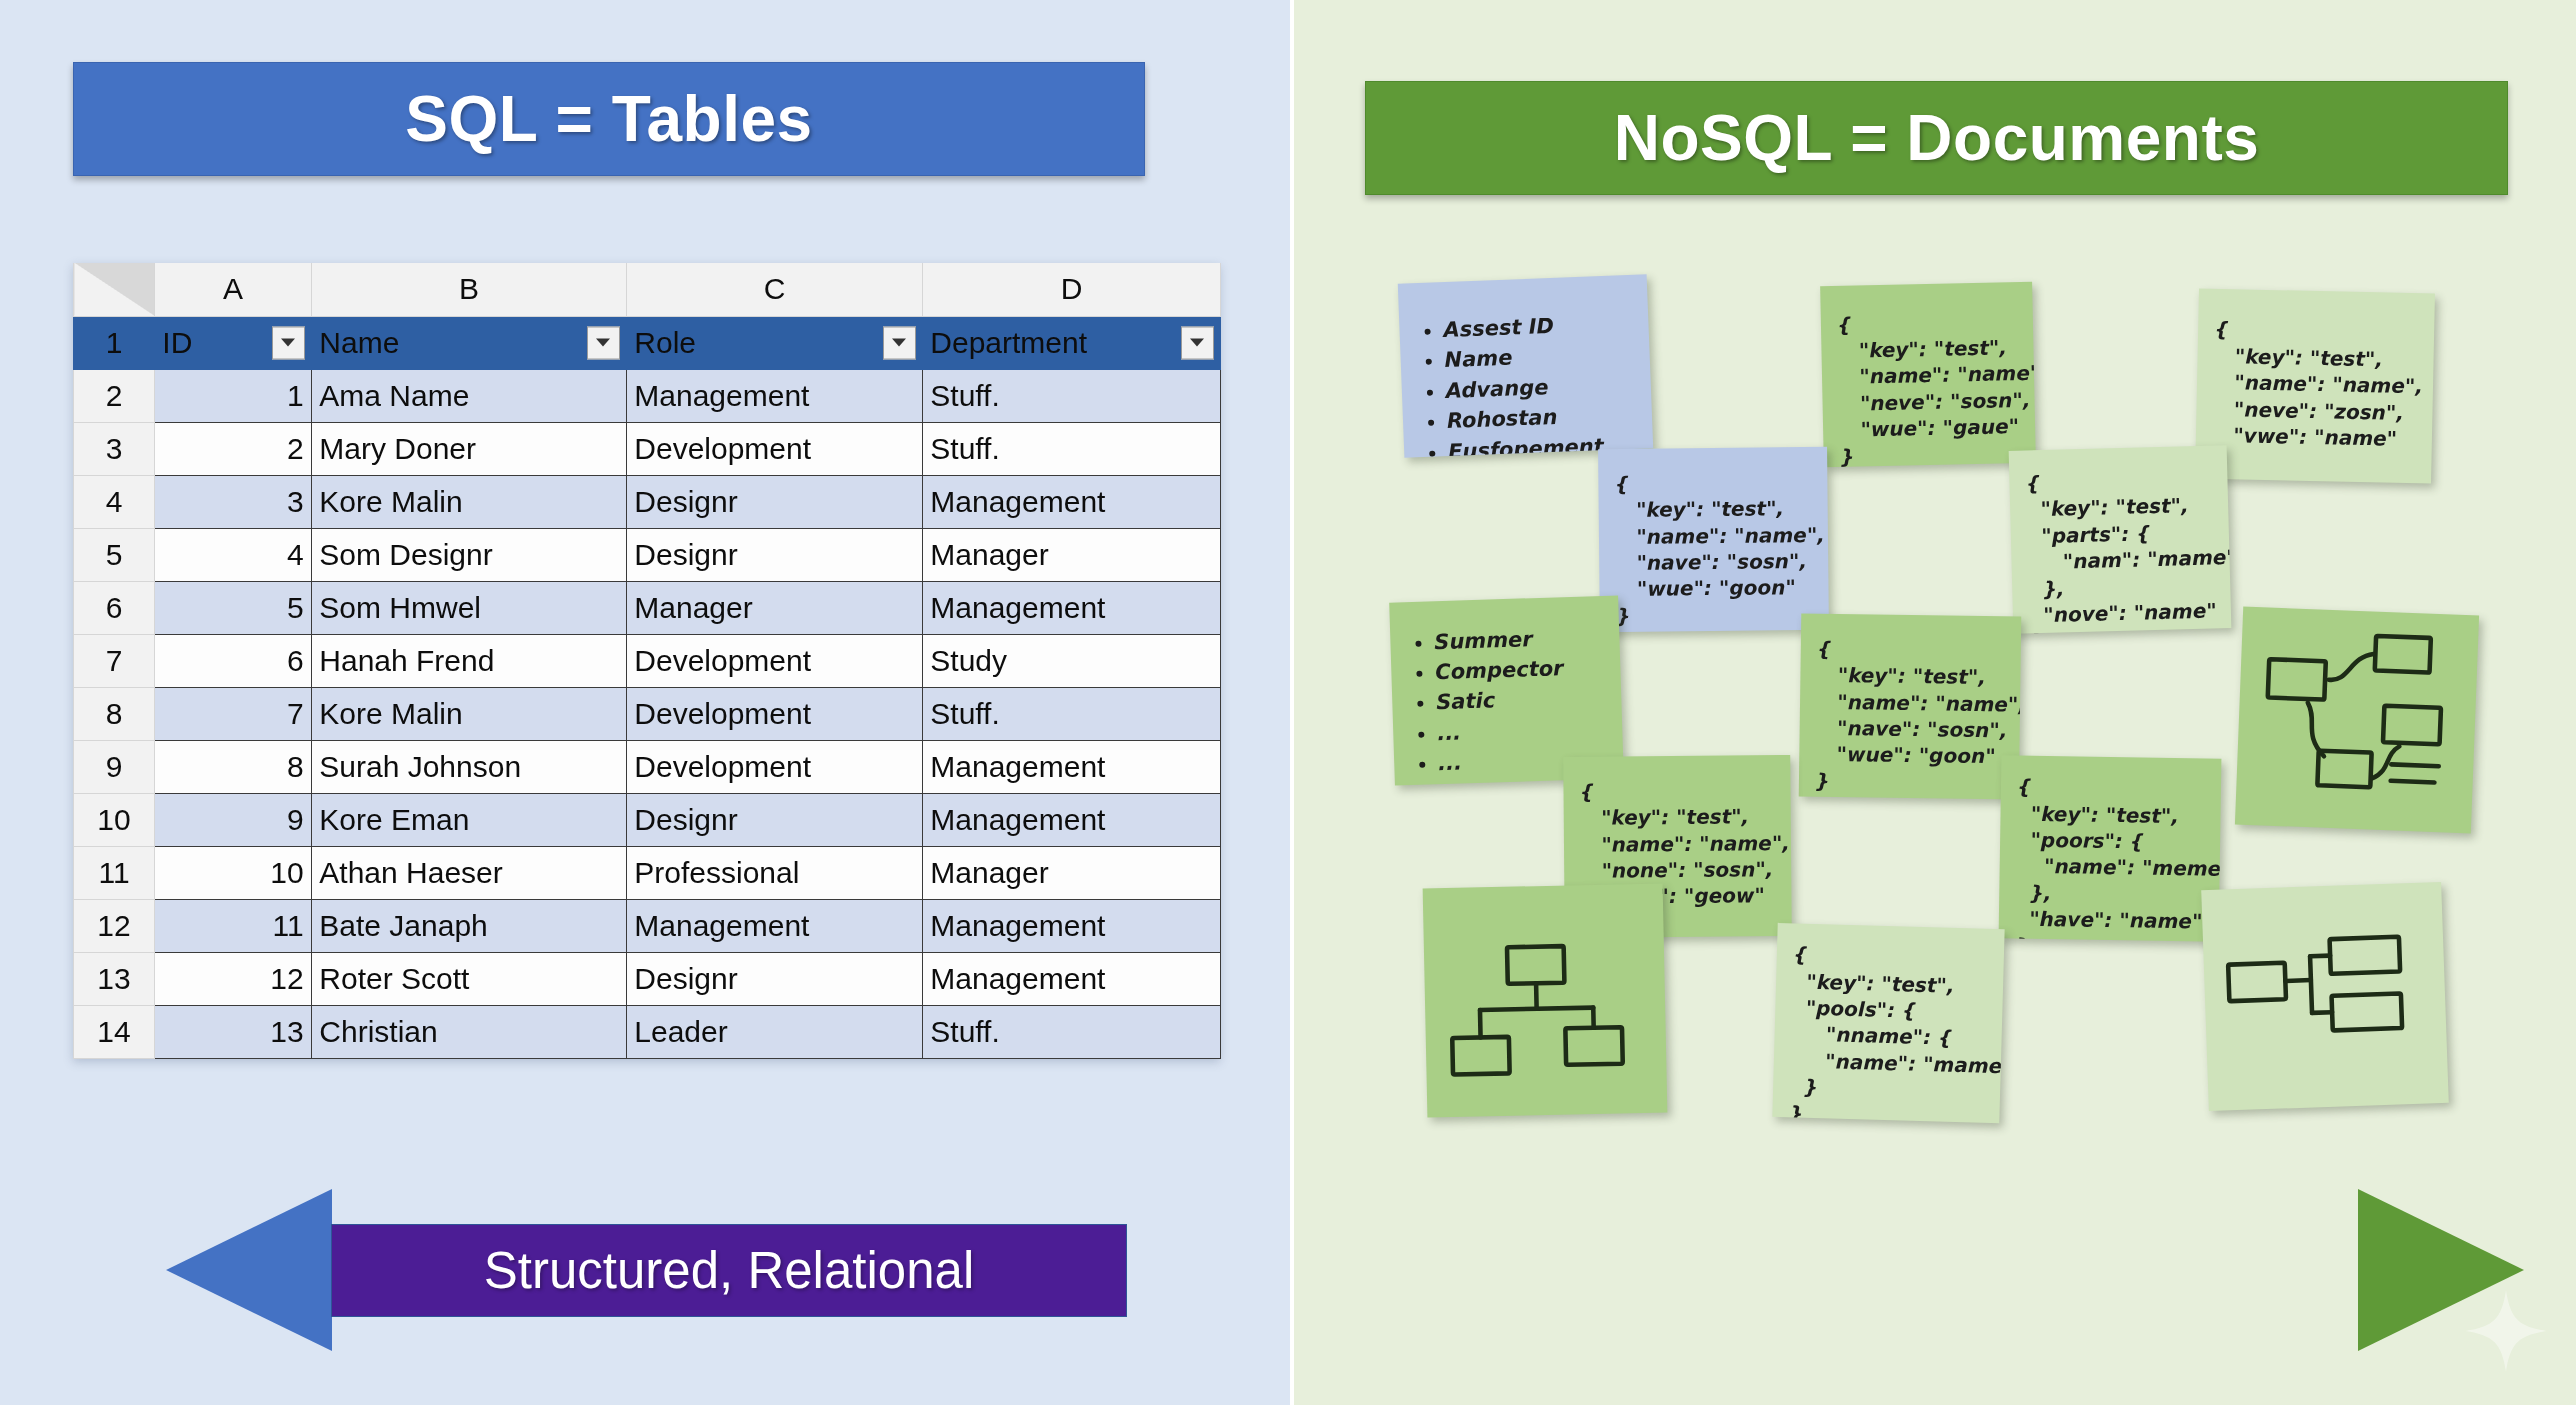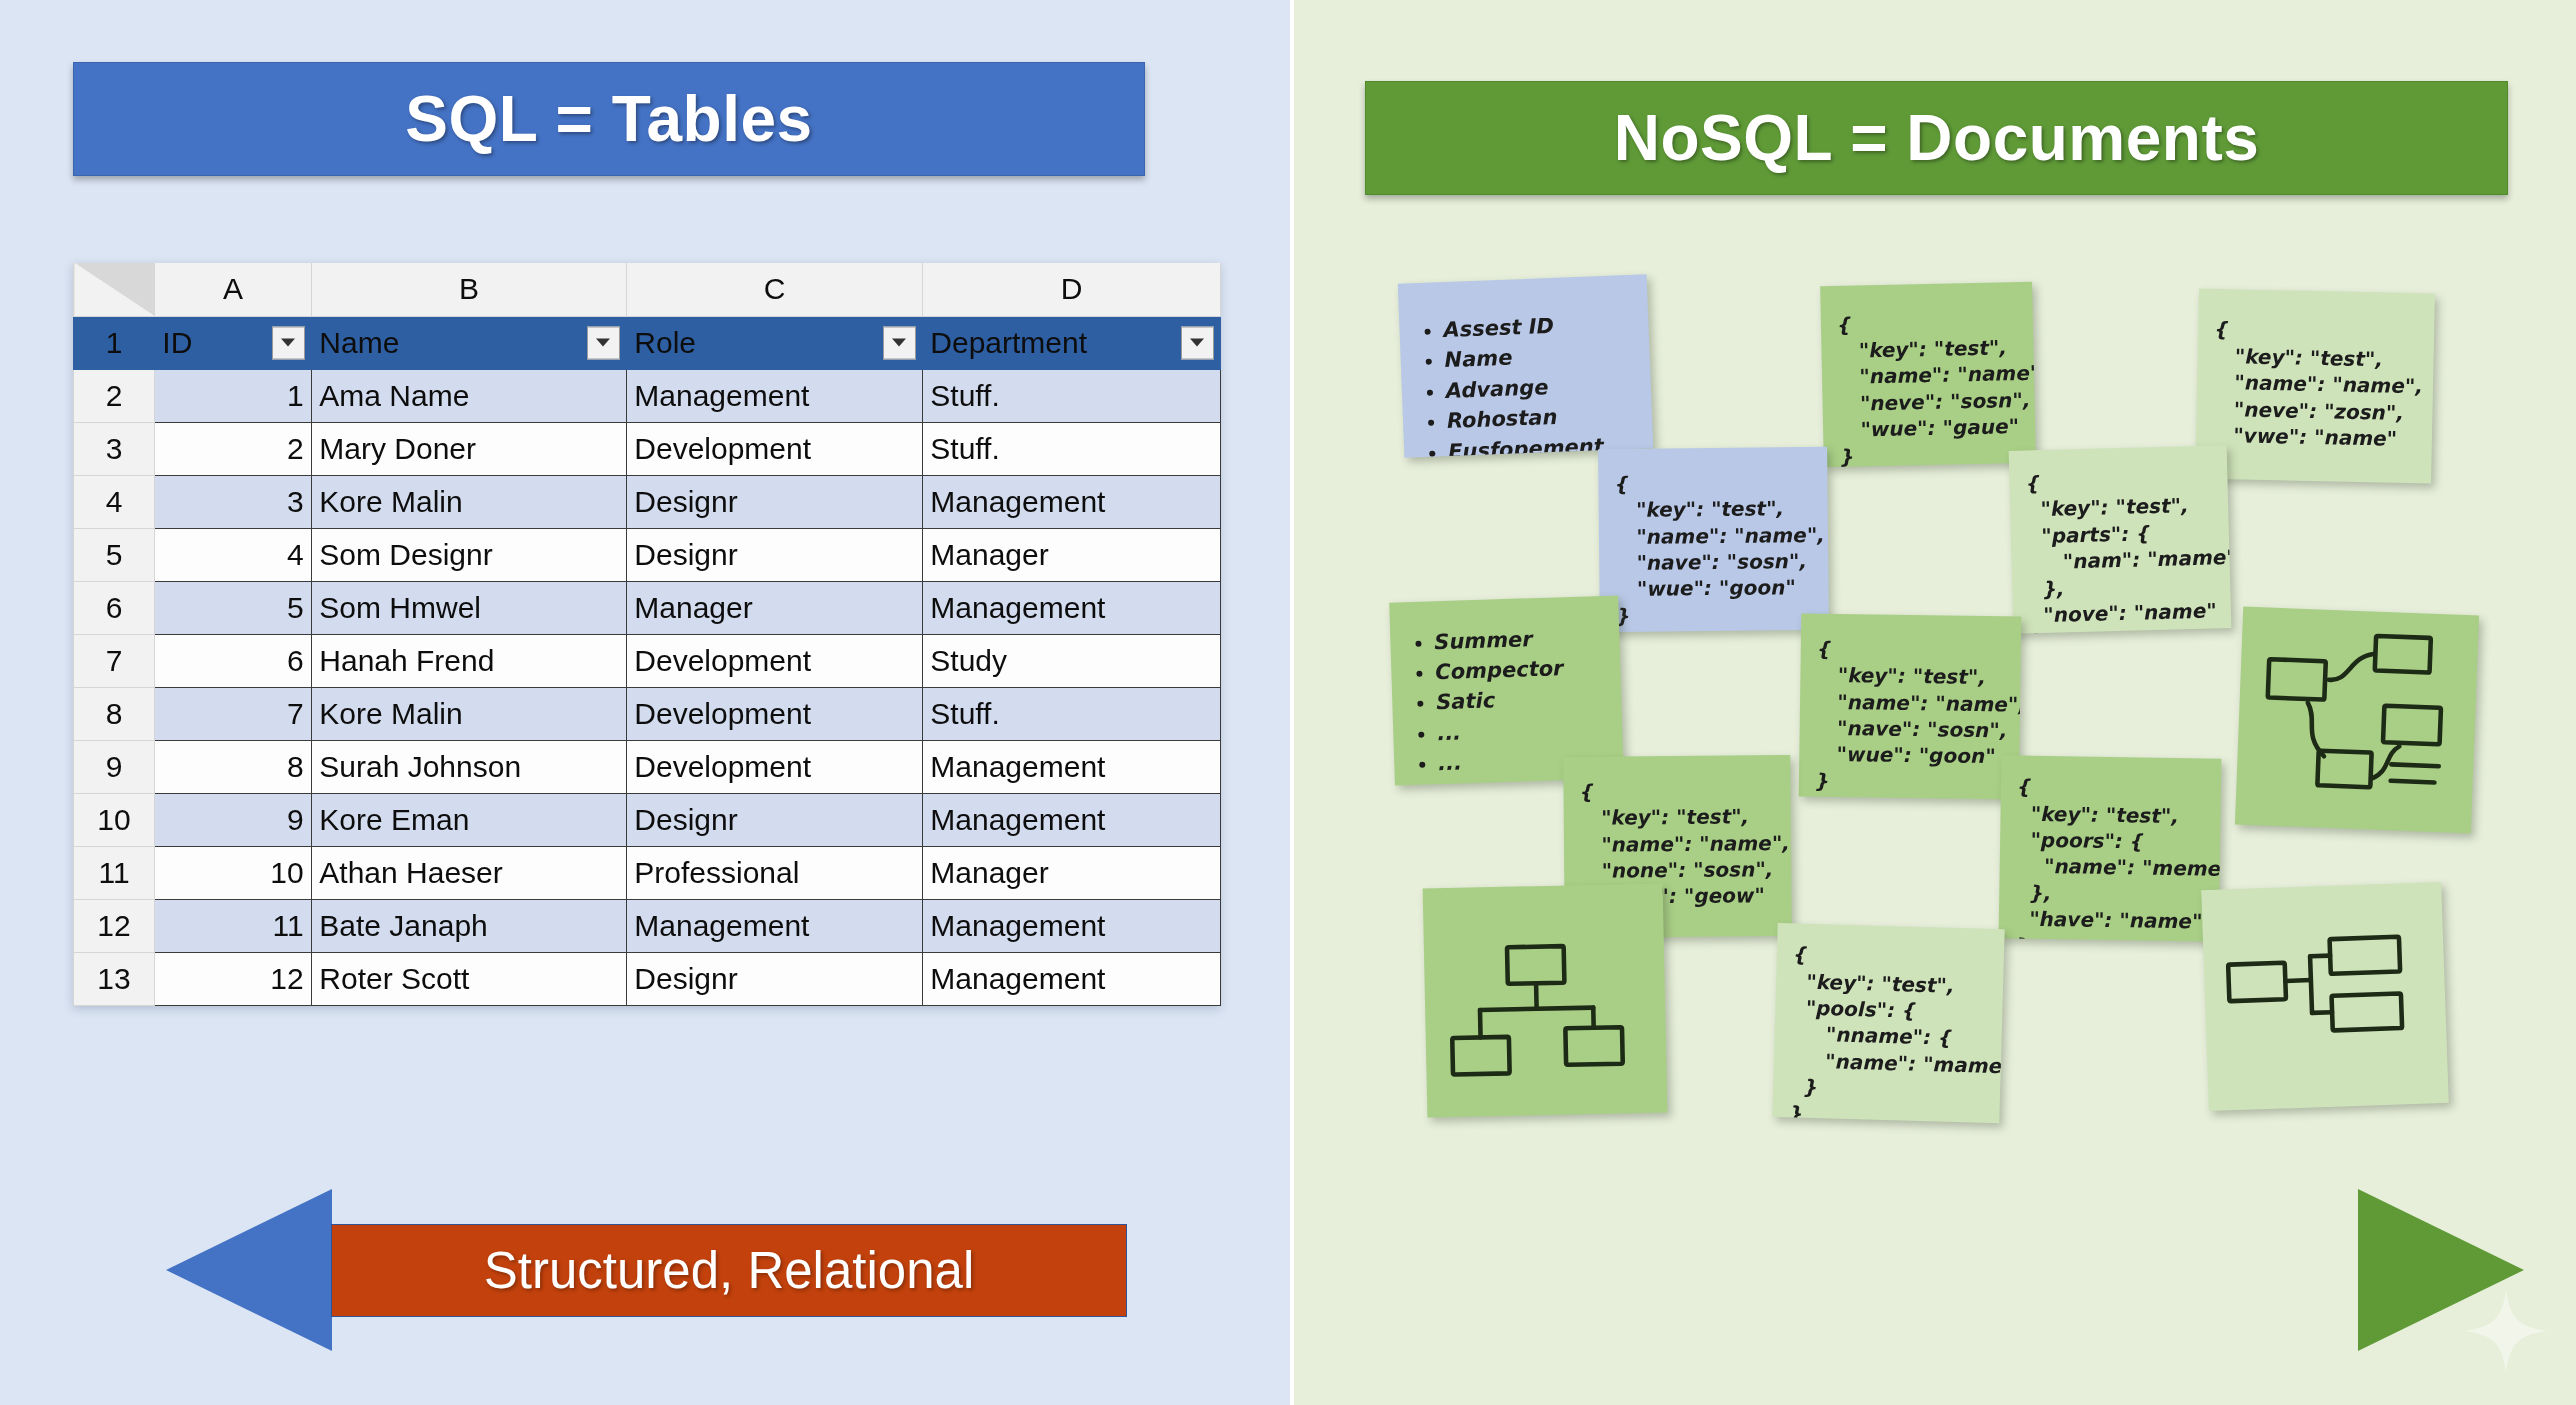--- a/index.html
+++ b/index.html
@@ -89,21 +89,21 @@
 
   
   .arrow{
     position:absolute;display:flex;align-items:center;
     color:#fff;font-size:51px;
     text-shadow:1.8px 1.8px 3.7px rgba(0,0,0,.3);
   }
   .arrow-left{left:166px;top:1189px;width:961px;height:163px;}
   .arrow-left .body{
     position:absolute;left:165px;top:35px;width:796px;height:93px;
-    background:#c2410c;border:1.8px solid #2f5597;box-sizing:border-box;
+    background:#4c1d95;border:1.8px solid #2f5597;box-sizing:border-box;
     display:flex;align-items:center;justify-content:center;
   }
   .arrow-left .head{
     position:absolute;left:0;top:0;width:0;height:0;
     border-top:81px solid transparent;border-bottom:81px solid transparent;
     border-right:166px solid #4472c4;
   }
   .arrow-right{left:1509px;top:1189px;width:1015px;height:163px;}
   .arrow-right .body{
     position:absolute;left:0;top:35px;width:805px;height:93px;
@@ -276,20 +276,27 @@
             <td class="cell c-c">Management</td>
             <td class="cell c-d">Management</td>
           </tr>
           <tr class="plain">
             <td class="rownum">13</td>
             <td class="cell c-a num">12</td>
             <td class="cell c-b">Roter Scott</td>
             <td class="cell c-c">Designr</td>
             <td class="cell c-d">Management</td>
           </tr>
+          <tr class="band">
+            <td class="rownum">14</td>
+            <td class="cell c-a num">13</td>
+            <td class="cell c-b">Christian</td>
+            <td class="cell c-c">Leader</td>
+            <td class="cell c-d">Stuff.</td>
+          </tr>
         </tbody>
     </table>
   </div>
 
   <div class="arrow arrow-left">
     <div class="head"></div>
     <div class="body">
       <span class="label">Structured, Relational</span>
     </div>
   </div>

